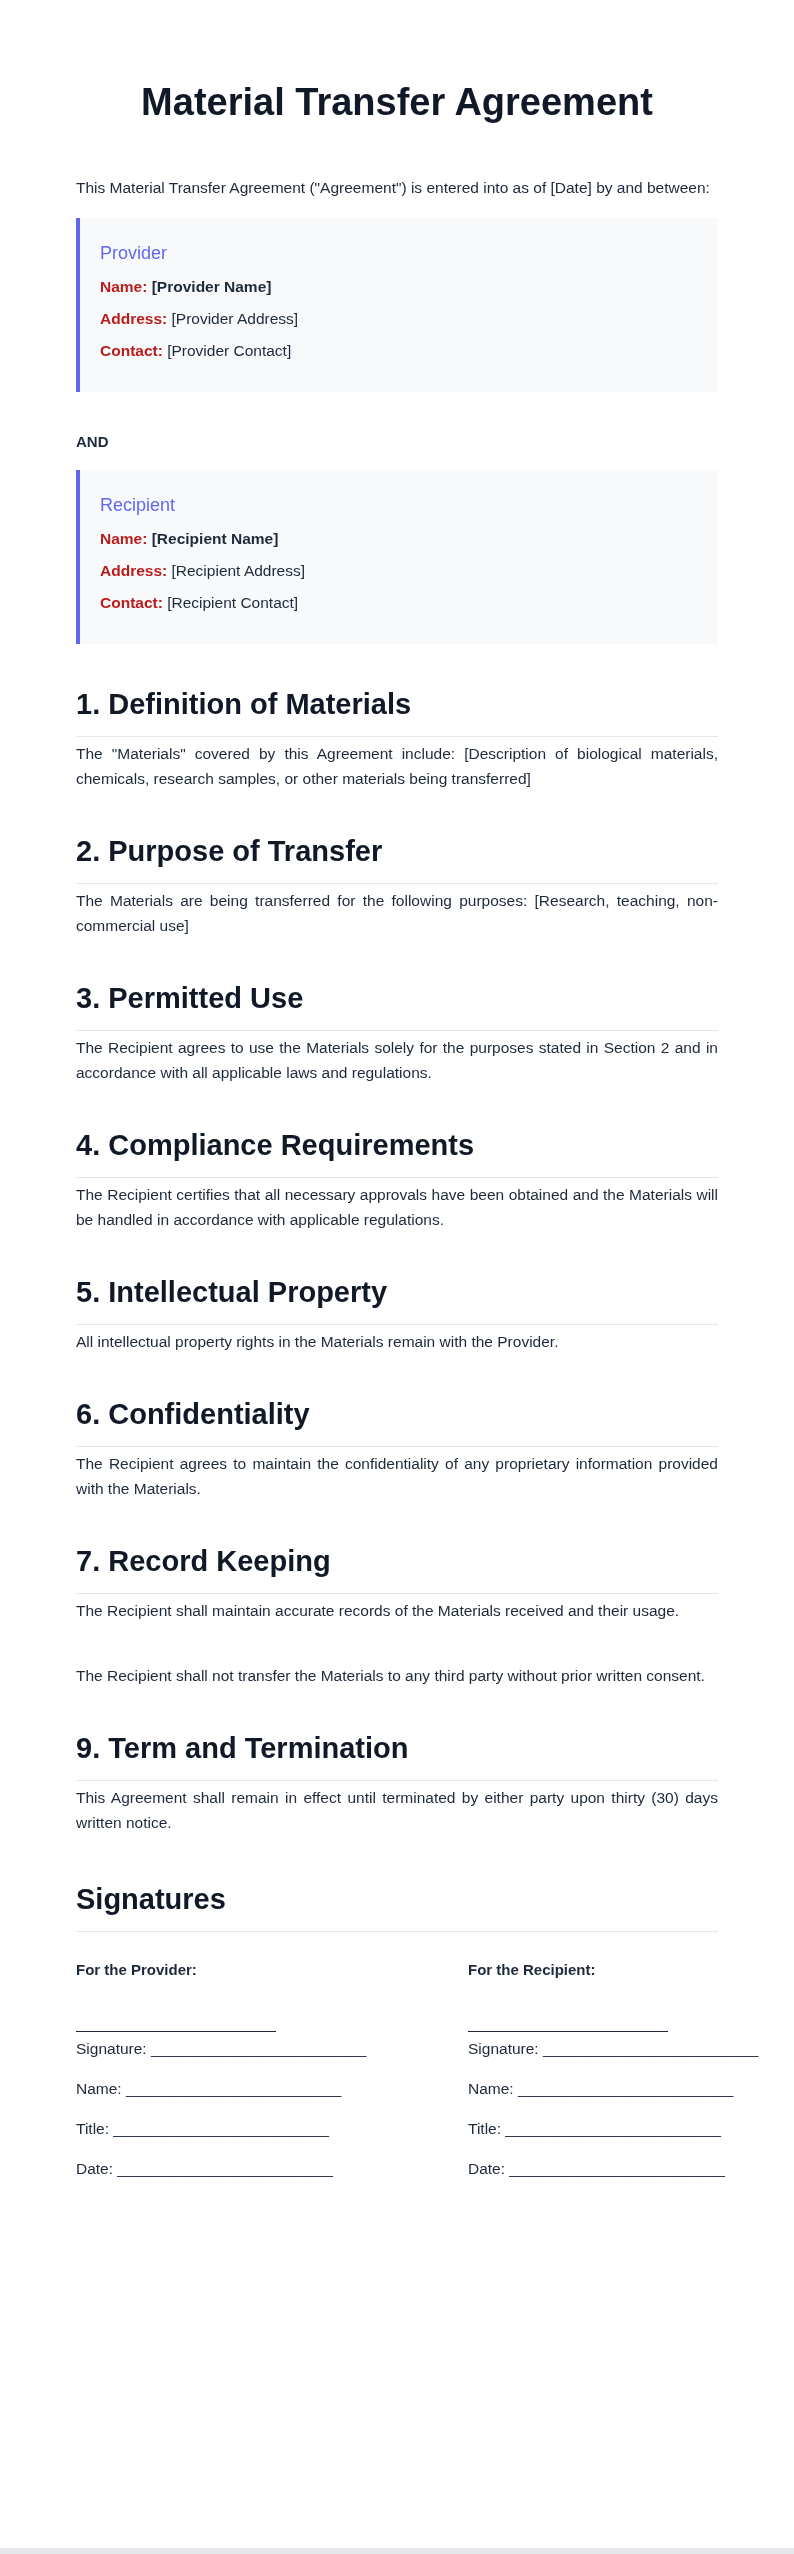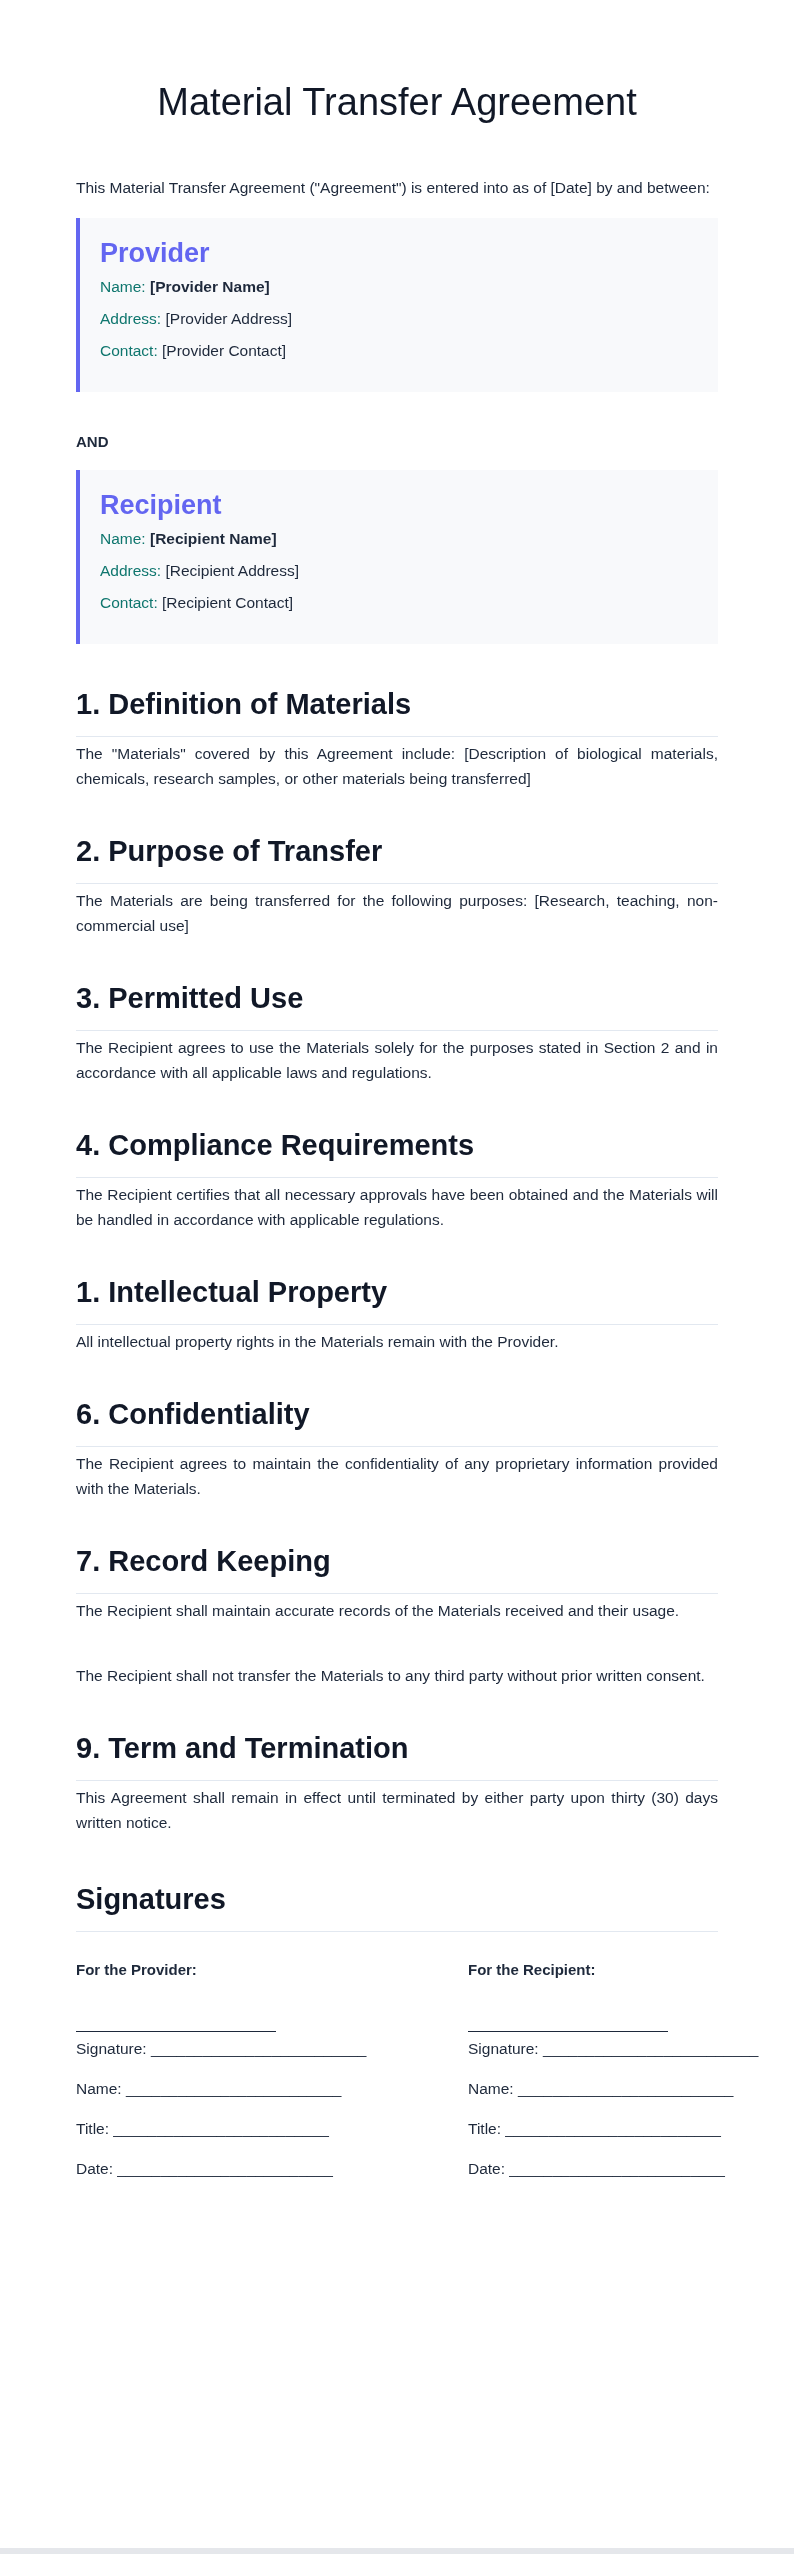--- a/index.html
+++ b/index.html
@@ -10,21 +10,21 @@
     font-family: "Liberation Sans", "DejaVu Sans", sans-serif;
     color: #1e293b;
     position: relative;
   }
   .page {
     padding: 76px 76px 0 76px;
     min-height: 2548px;
   }
   .doc-title {
     font-family: "Liberation Sans", sans-serif;
-    font-weight: 400;
+    font-weight: 700;
     font-size: 38px;
     line-height: 52px;
     text-align: center;
     color: #111827;
     margin-bottom: 48px;
   }
   .intro {
     font-size: 15.5px;
     line-height: 24px;
     color: #1e293b;
@@ -32,34 +32,34 @@
     margin-top: 21px;
   }
   .party-box {
     background: #f8f9fb;
     border-left: 4px solid #6366f1;
     padding: 20px 20px 22px 20px;
     height: 174px;
   }
   .party-title {
     color: #6366f1;
-    font-size: 27px;
-    font-weight: 700;
+    font-size: 18px;
+    font-weight: 400;
     line-height: 30px;
     margin-bottom: 8px;
   }
   .party-line {
     font-size: 15.5px;
     line-height: 22px;
     margin-bottom: 10px;
     color: #1e293b;
   }
   .party-label {
-    color: #0f766e;
-    font-weight: 400;
+    color: #b91c1c;
+    font-weight: 700;
   }
   .party-value-bold { font-weight: 700; color: #1e293b; }
   .and {
     font-weight: 700;
     font-size: 15px;
     margin: 40px 0 18px 0;
     line-height: 20px;
     color: #1e293b;
   }
   .section { margin-top: 40px; }
@@ -166,21 +166,21 @@
   </div>
   <div class="section">
     <h2 class="section-title">3. Permitted Use</h2>
     <p class="section-body">The Recipient agrees to use the Materials solely for the purposes stated in Section 2 and in accordance with all applicable laws and regulations.</p>
   </div>
   <div class="section">
     <h2 class="section-title">4. Compliance Requirements</h2>
     <p class="section-body">The Recipient certifies that all necessary approvals have been obtained and the Materials will be handled in accordance with applicable regulations.</p>
   </div>
   <div class="section">
-    <h2 class="section-title">1. Intellectual Property</h2>
+    <h2 class="section-title">5. Intellectual Property</h2>
     <p class="section-body">All intellectual property rights in the Materials remain with the Provider.</p>
   </div>
   <div class="section">
     <h2 class="section-title">6. Confidentiality</h2>
     <p class="section-body">The Recipient agrees to maintain the confidentiality of any proprietary information provided with the Materials.</p>
   </div>
   <div class="section">
     <h2 class="section-title">7. Record Keeping</h2>
     <p class="section-body">The Recipient shall maintain accurate records of the Materials received and their usage.</p>
   </div>

